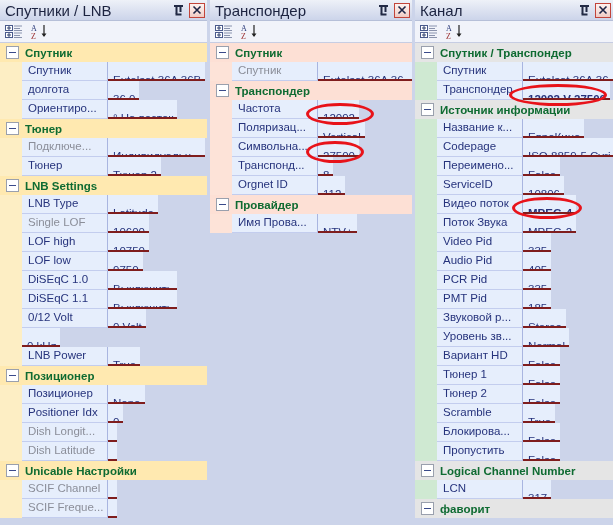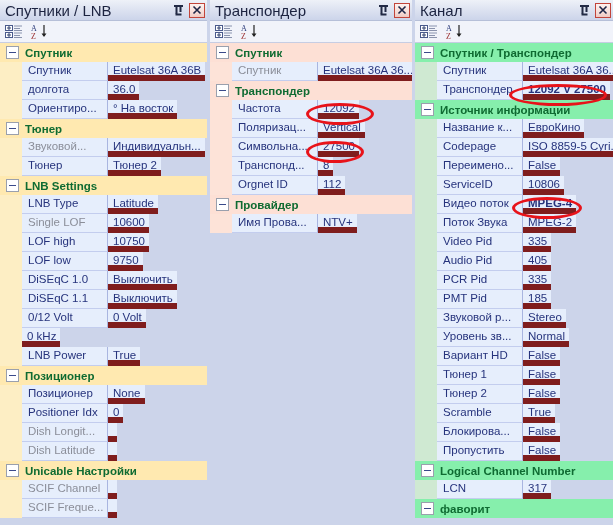--- a/index.html
+++ b/index.html
@@ -118,35 +118,35 @@
     color: #26337c;
     white-space: nowrap;
     overflow: hidden;
     border-bottom: 1px solid #c3cdee;
     border-right: 1px solid #a9b5e0;
     background: #e6eefc;
   }
   .row .lbl.dis { color: #8b8e99; }
   .row .val {
     flex: 1 1 auto;
-    padding: 2px 4px 0 5px;
+    padding: 12px 4px 0 5px;
     color: #26337c;
     white-space: nowrap;
     overflow: hidden;
-    border-bottom: 6px solid #7f1d1d;
+    border-bottom: 2px solid #7f1d1d;
     background: #e6eefc;
   }
   .row .val.bold { font-weight: bold; }
 
   
   .p1 .cat { background: #ffe9b0; }
   .p1 .rail { background: #fdeec4; }
   .p2 .cat { background: #fde0d5; }
   .p2 .rail { background: #fde3d8; }
-  .p3 .cat { background: #86efac; }
+  .p3 .cat { background: #e5e5e5; }
   .p3 .rail { background: #cfe9d2; }
 
   .rowwrap { display: flex; }
   .rail { width: 22px; flex: 0 0 22px; }
 
   
   .p1 .filler { background: #fdeec4; }
   .p2 .filler { background: #fde3d8; }
   .p3 .filler { background: #cfe9d2; }
   .filler { flex: 1 1 auto; display:flex; }
@@ -229,21 +229,21 @@
             <div class="val">° На восток</div>
           </div>
         </div>
         <div class="cat">
           <span class="exp"></span>
           <span>Тюнер</span>
         </div>
         <div class="rowwrap">
           <div class="rail"></div>
           <div class="row">
-            <div class="lbl dis">Звуковой...</div>
+            <div class="lbl dis">Подключе...</div>
             <div class="val">Индивидуальн...</div>
           </div>
         </div>
         <div class="rowwrap">
           <div class="rail"></div>
           <div class="row">
             <div class="lbl">Тюнер</div>
             <div class="val">Тюнер 2</div>
           </div>
         </div>

